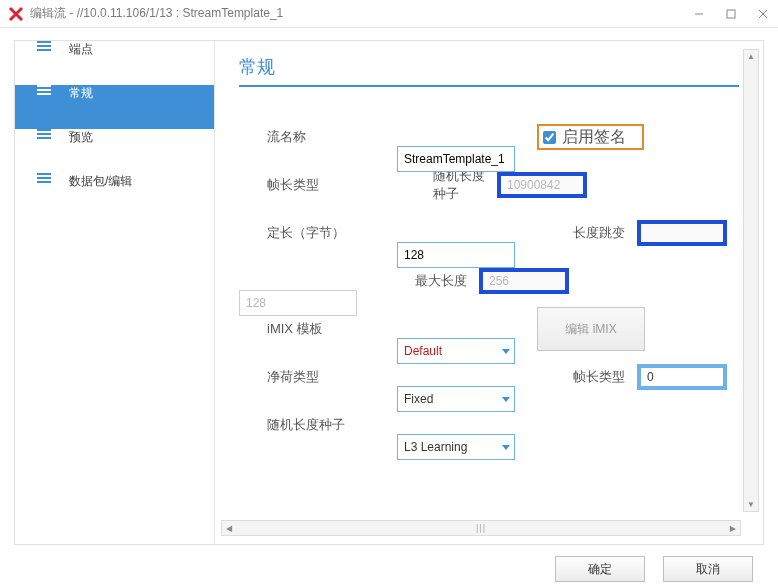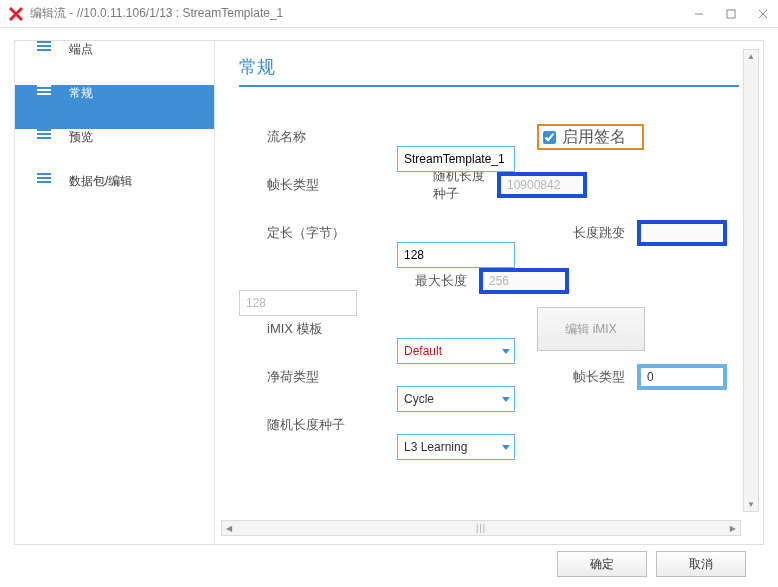--- a/index.html
+++ b/index.html
@@ -52,21 +52,21 @@
   
   .vscroll { position: absolute; right: 4px; top: 8px; bottom: 32px; width: 16px; border: 1px solid #ddd; background: #f4f4f4; display: flex; flex-direction: column; justify-content: space-between; align-items: center; }
   .vscroll .arrow { font-size: 8px; color: #888; padding: 2px 0; }
   .hscroll { position: absolute; left: 6px; right: 22px; bottom: 8px; height: 16px; border: 1px solid #ddd; background: #f4f4f4; display: flex; align-items: center; }
   .hscroll .arrow { font-size: 8px; color: #888; padding: 0 4px; }
   .hscroll .track { flex: 1; position: relative; }
   .hscroll .thumb { position: absolute; left: 0; right: 0; top: 1px; bottom: 1px; background: #e0e0e0; }
   .hscroll .grip { position: absolute; left: 50%; top: 50%; transform: translate(-50%,-50%); font-size: 9px; color: #aaa; letter-spacing: 1px; }
 
   
-  .footer { position: absolute; left: 0; right: 0; bottom: 0; height: 36px; display: flex; justify-content: flex-end; align-items: flex-start; padding-right: 32px; gap: 9px; }
+  .footer { position: absolute; left: 0; right: 0; bottom: 0; height: 36px; display: flex; justify-content: flex-end; align-items: center; padding-right: 25px; gap: 18px; }
   .footer button { width: 90px; height: 26px; border: 1px solid #bfbfbf; background: linear-gradient(#fefefe,#ececec); font-size: 12px; color: #333; cursor: pointer; }
 </style>
 </head>
 <body>
 
 <div class="titlebar">
   <svg class="app-icon" viewBox="0 0 16 16">
     <path d="M2 2 L14 14 M14 2 L2 14" stroke="#d23" stroke-width="3" fill="none"></path>
   </svg>
   <span class="title-text">编辑流 - //10.0.11.106/1/13 : StreamTemplate_1</span>
@@ -167,21 +167,21 @@
             <span class="caret"></span>
           </div>
         </div>
         <button class="btn-small" disabled="">编辑 iMIX</button>
       </div>
 
       <div class="row">
         <div class="label">净荷类型</div>
         <div class="field select-field">
           <div class="select">
-            <span>Cycle</span>
+            <span>Fixed</span>
             <span class="caret"></span>
           </div>
         </div>
         <div class="label2">帧长类型</div>
         <div class="field2 enabled"><input value="0" style=""></div>
       </div>
 
       <div class="row">
         <div class="label">随机长度种子</div>
         <div class="field select-field">

